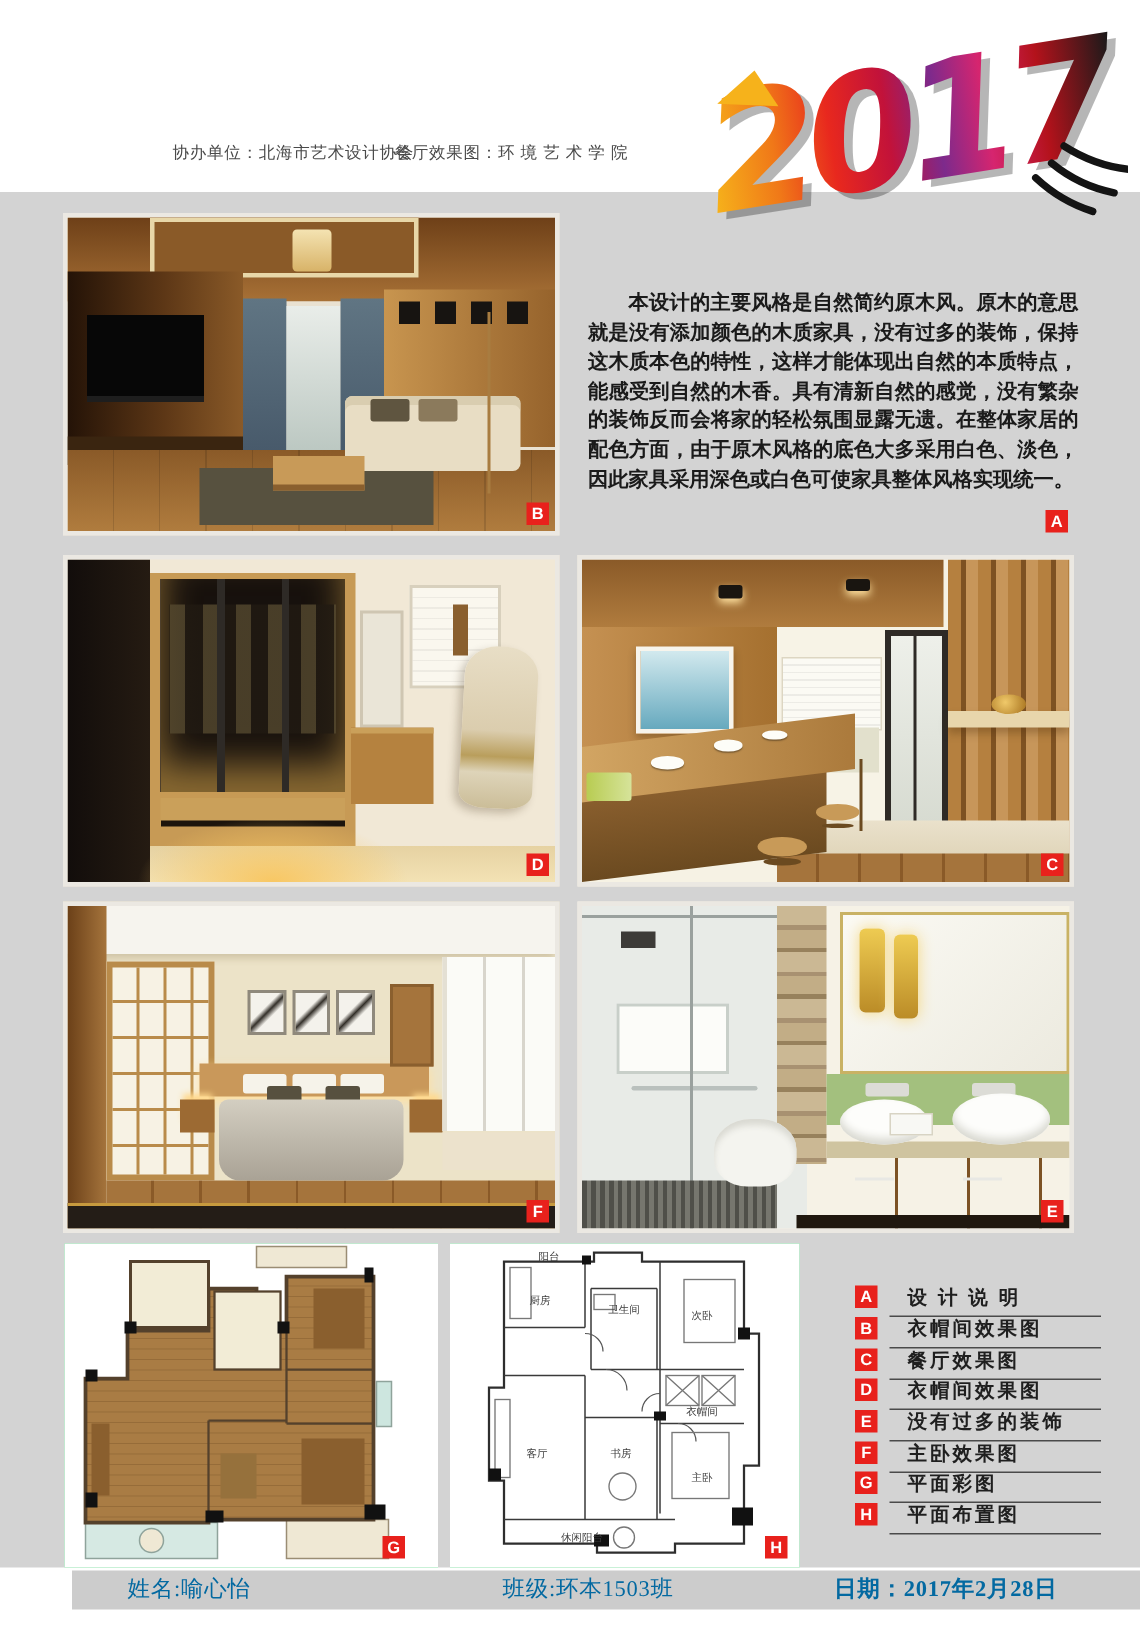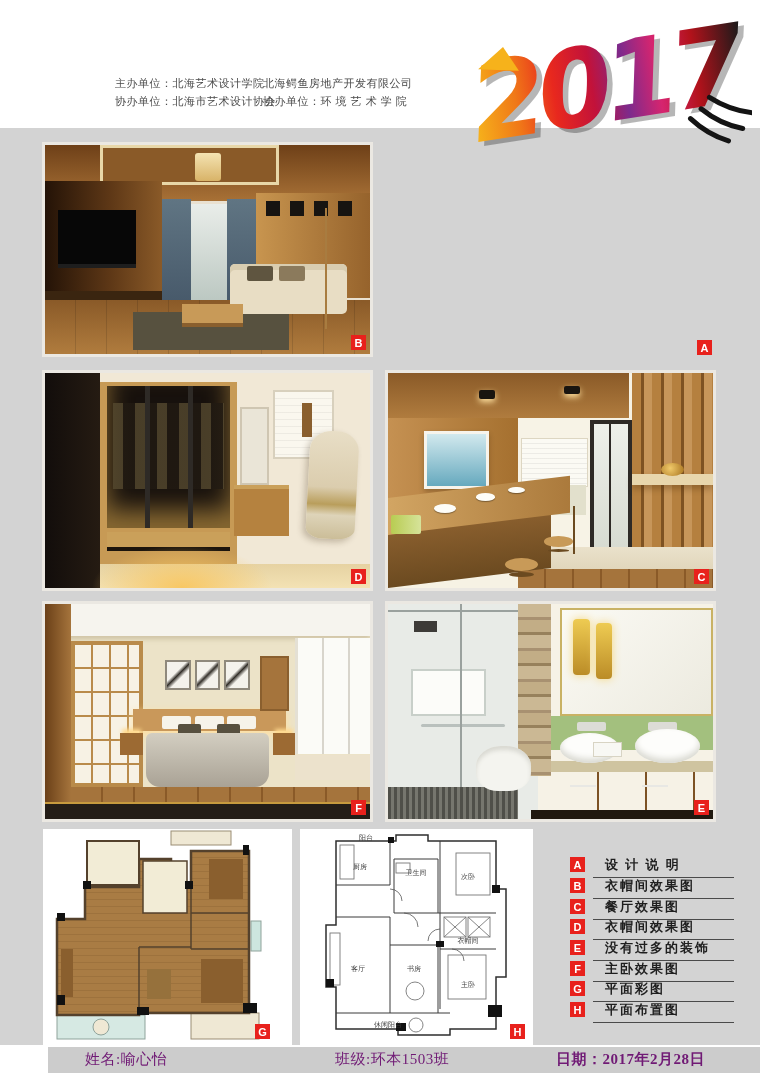--- a/index.html
+++ b/index.html
@@ -152,35 +152,31 @@
   .legend-row{position:absolute;left:570px;width:164px;height:20px;display:flex;align-items:flex-start;}
   .legend-row .badge{position:static;flex:0 0 15px;margin-top:1px;}
   .legend-label{flex:1;margin-left:8px;padding-left:12px;font-family:"Liberation Serif",serif;
                 font-size:13px;font-weight:700;letter-spacing:2px;color:#1f1f1f;
                 border-bottom:1px solid #4a4a4a;padding-bottom:3px;white-space:nowrap;}
   
   #badge-a{left:697px;top:340px;}
   
   .footer{position:absolute;left:48px;top:1047px;width:712px;height:26px;background:#cccccc;}
   .footer span{position:absolute;top:3px;font-family:"Liberation Serif",serif;font-size:15px;
-               color:#701a75;letter-spacing:.5px;white-space:nowrap;}
+               color:#0369a1;letter-spacing:.5px;white-space:nowrap;}
   #ft-name{left:37px;} #ft-class{left:287px;} #ft-date{left:508px;font-weight:bold;}
 </style>
 </head>
 <body>
 
 <div class="page">
 
-  <div class="org-row" id="org1">
-    <span class="c1">主办单位：北海艺术设计学院</span>
-    <span class="c2">北海鳄鱼房地产开发有限公司</span>
-  </div>
   <div class="org-row" id="org2">
     <span class="c1">协办单位：北海市艺术设计协会</span>
-    <span class="c2">协办单位：环 境 艺 术 学 院</span>
+    <span class="c2">餐厅效果图：环 境 艺 术 学 院</span>
   </div>
 
   <svg class="year-logo" viewBox="0 0 300 140">
     <defs>
       <linearGradient id="yg" x1="0" y1="0" x2="1" y2="0">
         <stop offset="0%" stop-color="#f6b21b"></stop>
           <stop offset="16%" stop-color="#f07818"></stop>
         <stop offset="30%" stop-color="#e8281e"></stop>
           <stop offset="44%" stop-color="#c2123a"></stop>
         <stop offset="56%" stop-color="#7d2a8c"></stop>
@@ -215,20 +211,21 @@
     <div class="ph lr-floor"></div>
     <div class="ph lr-rug"></div>
     <div class="ph lr-sofa"></div>
     <div class="ph lr-cush1"></div>
     <div class="ph lr-cush2"></div>
     <div class="ph lr-table"></div>
     <div class="ph lr-pole"></div>
     <div class="badge">B</div>
   </div>
 
+  <div class="desc">本设计的主要风格是自然简约原木风。原木的意思就是没有添加颜色的木质家具，没有过多的装饰，保持这木质本色的特性，这样才能体现出自然的本质特点，能感受到自然的木香。具有清新自然的感觉，没有繁杂的装饰反而会将家的轻松氛围显露无遗。在整体家居的配色方面，由于原木风格的底色大多采用白色、淡色，因此家具采用深色或白色可使家具整体风格实现统一。</div>
   <div class="badge" id="badge-a">A</div>
 
   <div class="photo" id="photo-d">
     <div class="ph cl-darkleft"></div>
     <div class="ph cl-wardrobe"></div>
     <div class="ph cl-doors"></div>
     <div class="ph cl-clothes"></div>
     <div class="ph cl-doorbars"></div>
     <div class="ph cl-drawer"></div>
     <div class="ph cl-mirror"></div>

